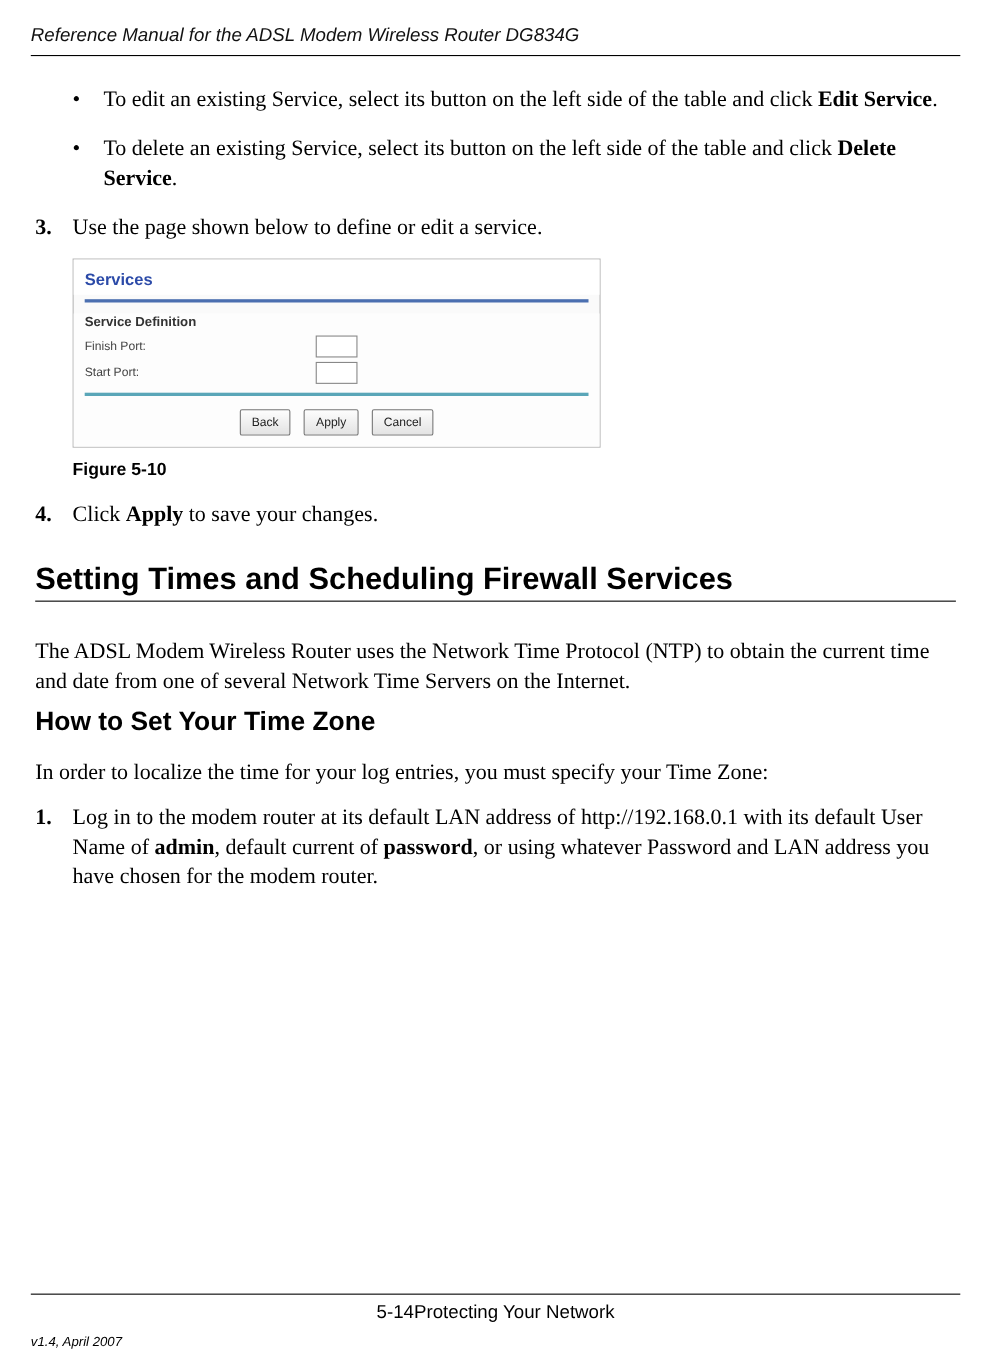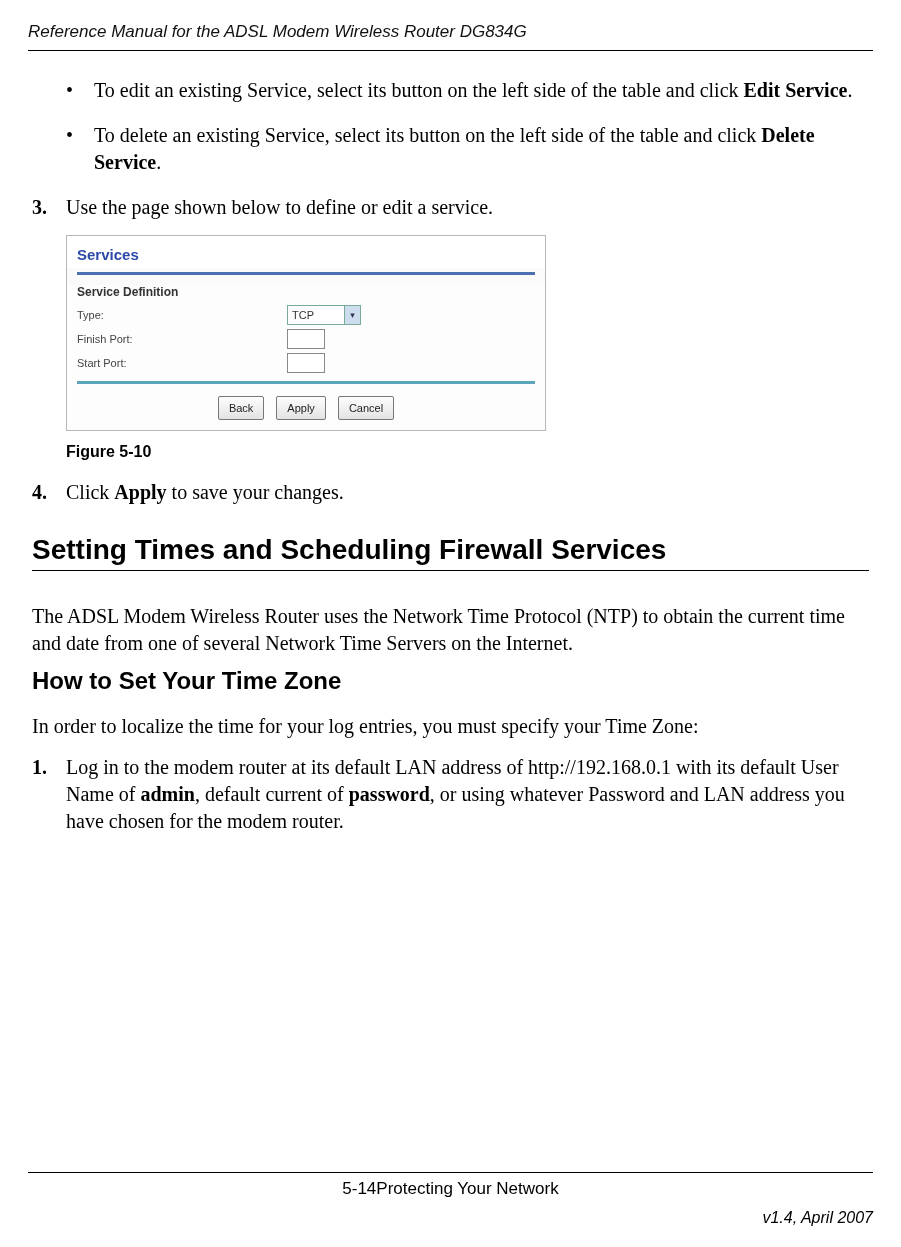--- a/index.html
+++ b/index.html
@@ -30,21 +30,21 @@
   .fig-btn-row { text-align: center; padding: 4px 0 4px 0; }
   .fig-btn { display: inline-block; border: 1px solid #777; background: linear-gradient(#fdfdfd,#e3e3e3); font-family: Verdana, Arial, sans-serif; font-size: 11px; color: #222; padding: 5px 10px; margin: 0 4px; border-radius: 2px; }
   .figure-caption { font-family: Arial, Helvetica, sans-serif; font-weight: bold; font-size: 16px; margin: 12px 0 18px 34px; }
   .h1-section { font-family: Arial, Helvetica, sans-serif; font-weight: bold; font-size: 28px; margin: 28px 0 4px 0; }
   .h1-sep { border: none; border-top: 1.5px solid #000; margin-bottom: 32px; }
   .para { font-size: 20px; line-height: 1.35; margin-bottom: 9px; }
   .h2-section { font-family: Arial, Helvetica, sans-serif; font-weight: bold; font-size: 24px; margin: 10px 0 18px 0; }
   .footer { position: absolute; bottom: 20px; left: 28px; right: 28px; }
   .footer-hr { border: none; border-top: 1px solid #000; margin-bottom: 6px; }
   .footer-row { display: flex; justify-content: center; font-family: Arial, Helvetica, sans-serif; font-size: 17px; }
-  .footer-center { text-align: right; font-family: Arial, Helvetica, sans-serif; font-style: italic; font-size: 16px; margin-top: 10px; }
+  .footer-center { text-align: left; font-family: Arial, Helvetica, sans-serif; font-style: italic; font-size: 12px; margin-top: 10px; }
 </style>
 </head>
 <body>
 
 <div class="page">
   <div class="header-title">Reference Manual for the ADSL Modem Wireless Router DG834G</div>
   <hr class="hr-top">
 
   <div class="content">
 
@@ -70,27 +70,20 @@
     <div class="figure-wrap">
       <div class="figure-box">
         <div class="fig-services-title">
           <span>Services</span>
         </div>
         <div class="fig-blue-hr"></div>
         <div class="fig-body">
           <div class="fig-subtitle">Service Definition</div>
 
 
-          <div class="fig-row">
-            <div class="fig-row-label">Type:</div>
-            <div class="fig-select">
-              <span>TCP</span>
-              <span class="fig-select-arrow">▾</span>
-            </div>
-          </div>
 
           <div class="fig-row">
             <div class="fig-row-label">Finish Port:</div>
             <input class="fig-input-sm" type="text" style="">
           </div>
 
           <div class="fig-row">
             <div class="fig-row-label">Start Port:</div>
             <input class="fig-input-sm" type="text" style="">
           </div>

